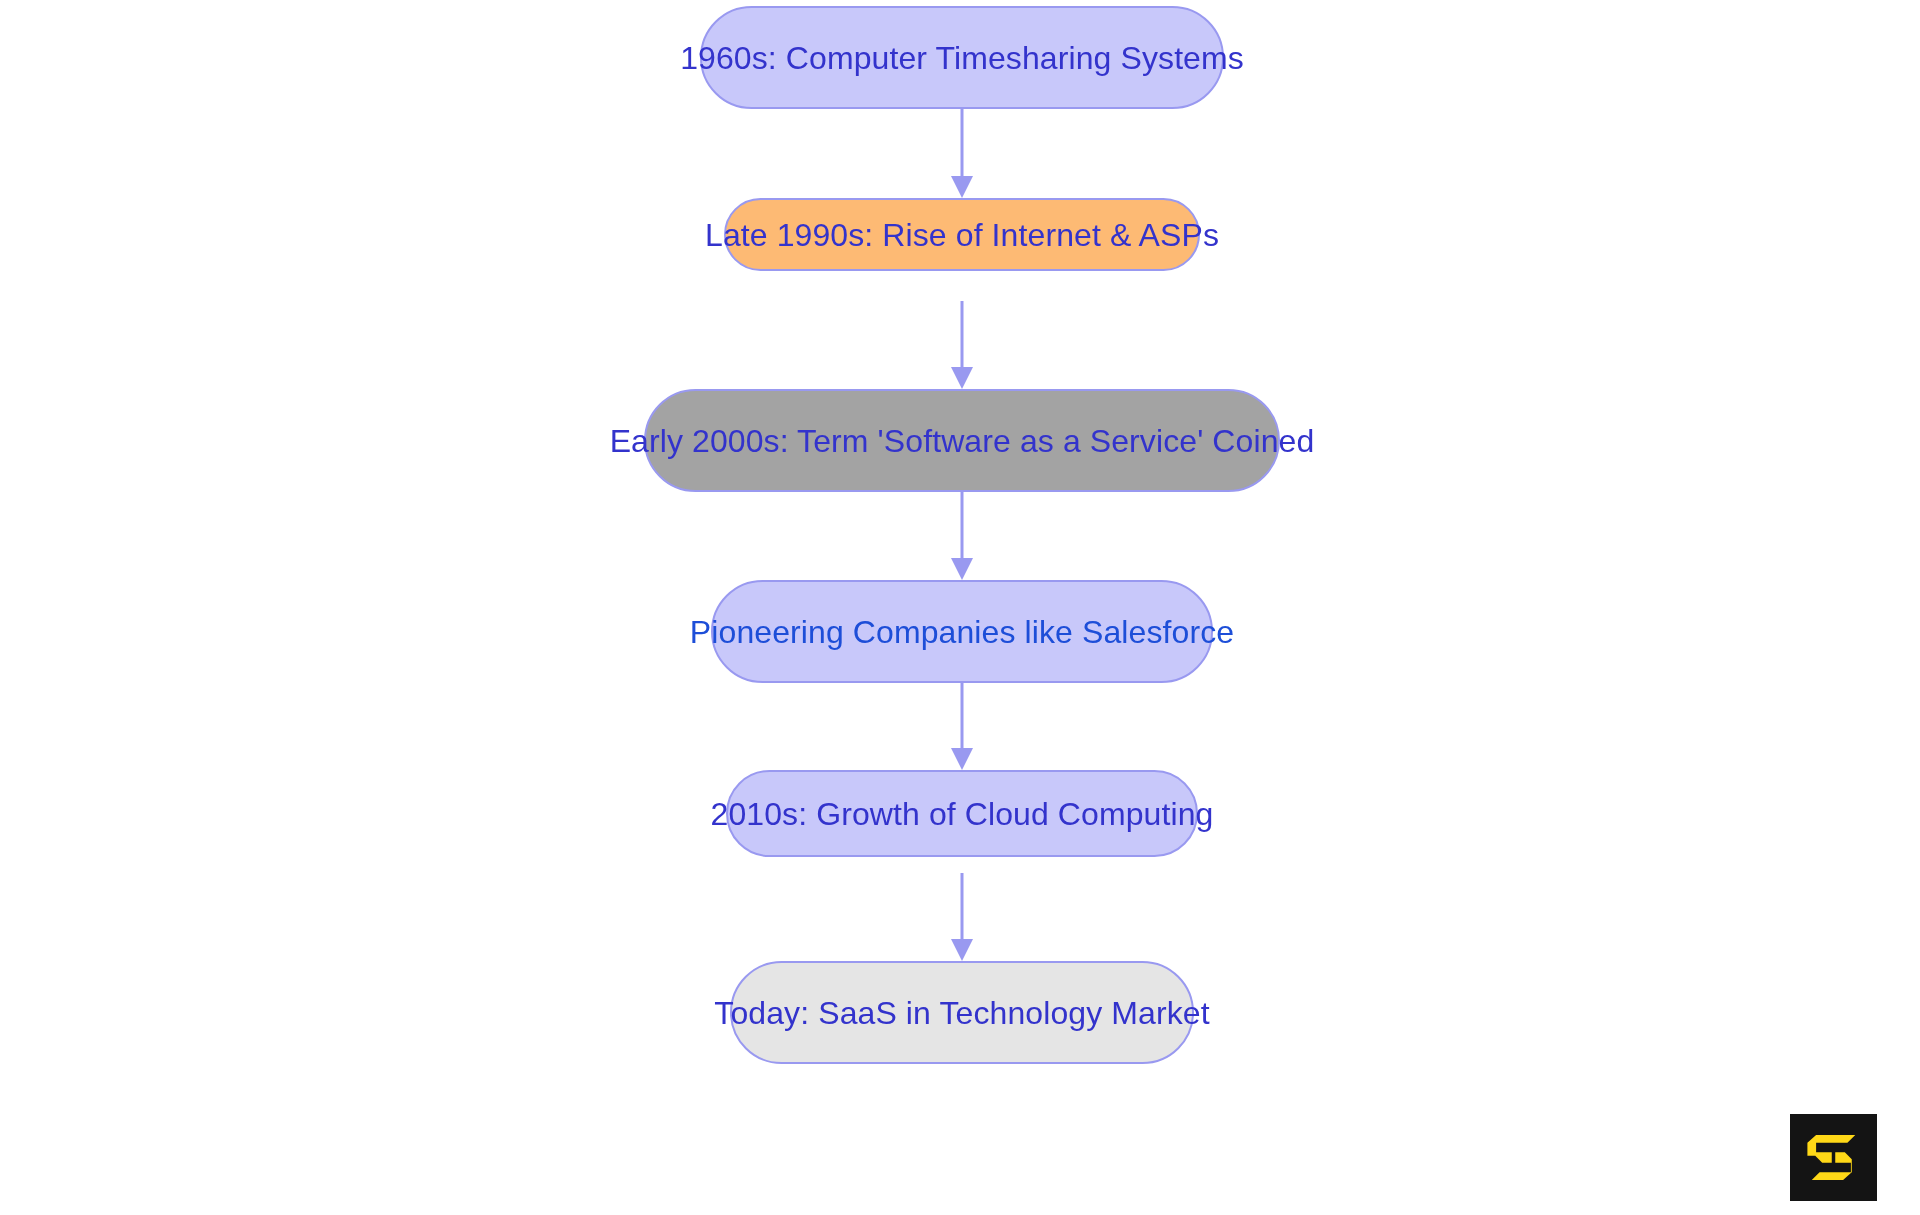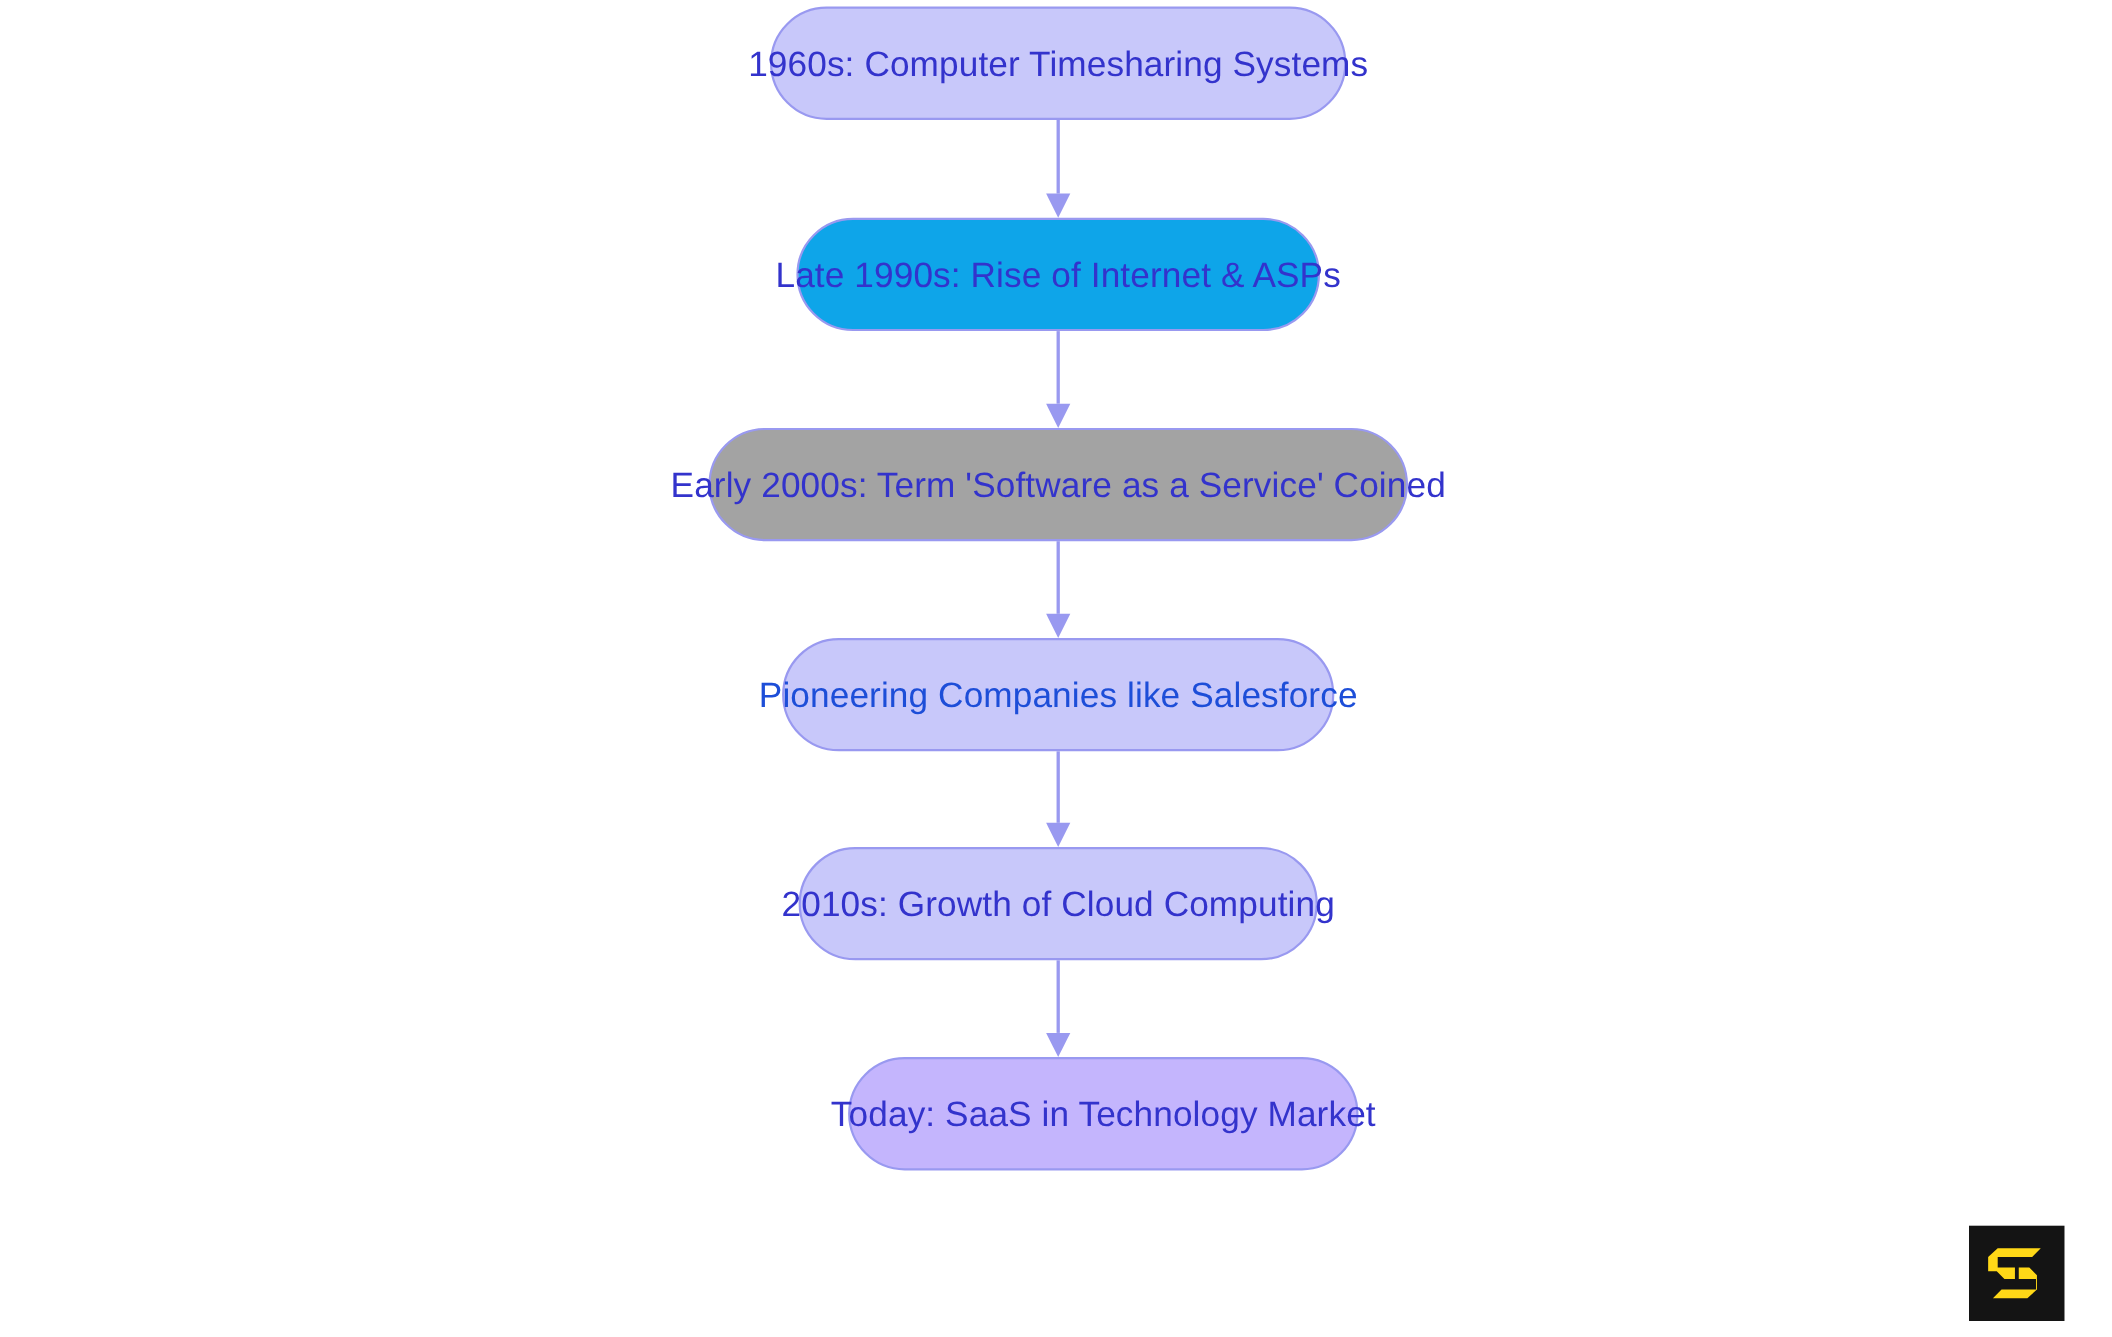--- a/index.html
+++ b/index.html
@@ -75,33 +75,33 @@
         <polygon points="951,748 973,748 962,770" fill="#9999f0"></polygon>
         <line x1="962" y1="873" x2="962" y2="939" stroke="#9999f0" stroke-width="3"></line>
         <polygon points="951,939 973,939 962,961" fill="#9999f0"></polygon>
       </g>
   </svg>
 
   <div id="node-layer">
       <div class="flow-node" style="left: 700px; top: 6px; width: 524px; height: 103px; background: rgb(200, 200, 250); border-color: rgb(153, 153, 240);">
         <span class="flow-node-label" style="color: rgb(51, 51, 204);">1960s: Computer Timesharing Systems</span>
       </div>
-      <div class="flow-node" style="left: 724px; top: 198px; width: 476px; height: 103px; background: #0ea5e9; border-color: rgb(153, 153, 240);">
+      <div class="flow-node" style="left: 724px; top: 198px; width: 476px; height: 73px; background: #fdba74; border-color: rgb(153, 153, 240);">
         <span class="flow-node-label" style="color: rgb(51, 51, 204);">Late 1990s: Rise of Internet &amp; ASPs</span>
       </div>
       <div class="flow-node" style="left: 644px; top: 389px; width: 636px; height: 103px; background: #a3a3a3; border-color: rgb(153, 153, 240);">
         <span class="flow-node-label" style="color: rgb(51, 51, 204);">Early 2000s: Term 'Software as a Service' Coined</span>
       </div>
       <div class="flow-node" style="left: 711px; top: 580px; width: 502px; height: 103px; background: rgb(200, 200, 250); border-color: rgb(153, 153, 240);">
         <span class="flow-node-label" style="color: #1d4ed8;">Pioneering Companies like Salesforce</span>
       </div>
-      <div class="flow-node" style="left: 726px; top: 770px; width: 472px; height: 103px; background: rgb(200, 200, 250); border-color: rgb(153, 153, 240);">
+      <div class="flow-node" style="left: 726px; top: 770px; width: 472px; height: 87px; background: rgb(200, 200, 250); border-color: rgb(153, 153, 240);">
         <span class="flow-node-label" style="color: rgb(51, 51, 204);">2010s: Growth of Cloud Computing</span>
       </div>
-      <div class="flow-node" style="left: 771px; top: 961px; width: 464px; height: 103px; background: #c4b5fd; border-color: rgb(153, 153, 240);">
+      <div class="flow-node" style="left: 730px; top: 961px; width: 464px; height: 103px; background: #e5e5e5; border-color: rgb(153, 153, 240);">
         <span class="flow-node-label" style="color: rgb(51, 51, 204);">Today: SaaS in Technology Market</span>
       </div>
     </div>
 
   <svg id="brand-logo" viewBox="0 0 100 100" xmlns="http://www.w3.org/2000/svg" style="left: 1790px; top: 1114px; width: 87px; height: 87px;">
     <rect x="0" y="0" width="100" height="100" fill="#141414"></rect>
     <path d="M75 24 L66 33 L30 33 L30 44 L48 44 L48 56 L37 56 L29 48 L20 48 L20 33 L30 24 Z
              M25 76 L34 67 L70 67 L70 56 L52 56 L52 44 L63 44 L71 52 L71 67 L61 76 Z" fill="#ffd817"></path>
   </svg>
 

